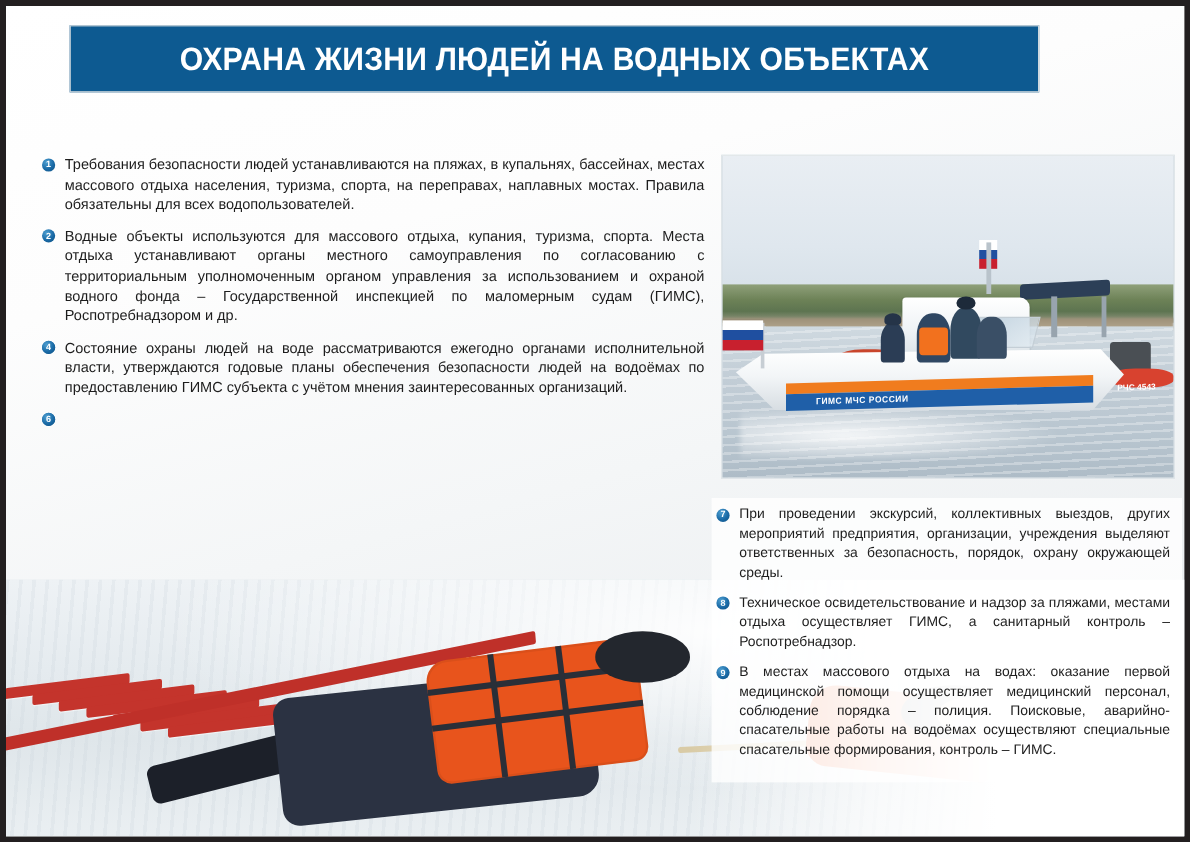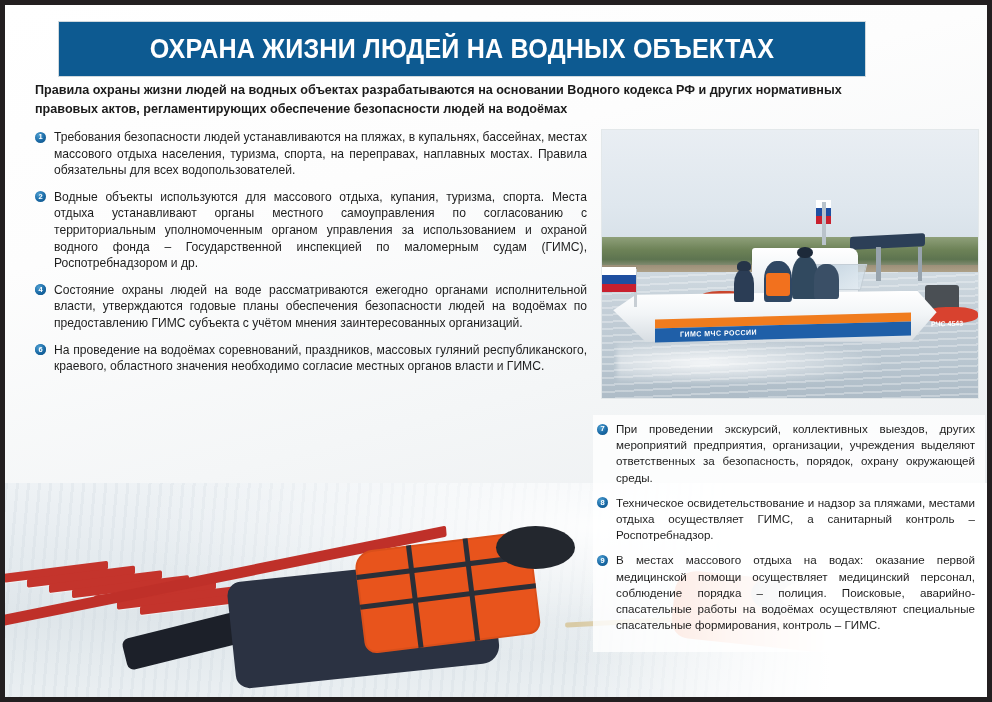--- a/index.html
+++ b/index.html
@@ -191,21 +191,20 @@
 </style>
 </head>
 <body>
 
 <div class="poster">
 
   <div class="header-bar">
     <div class="header-title">ОХРАНА ЖИЗНИ ЛЮДЕЙ НА ВОДНЫХ ОБЪЕКТАХ</div>
   </div>
 
-  <div class="intro">Правила охраны жизни людей на водных объектах разрабатываются на основании Водного кодекса РФ и других нормативных правовых актов, регламентирующих обеспечение безопасности людей на водоёмах</div>
 
   <div class="photo-boat">
     <div class="sky"></div>
     <div class="treeline"></div>
     <div class="bank"></div>
     <div class="water"></div>
     <div class="wake"></div>
 
     <div class="p-flag"></div>
     <div class="mast"></div>
@@ -277,21 +276,20 @@
     </div>
     <div class="item">
       <span class="badge">4</span>
       <span>Состояние охраны людей на воде рассматриваются ежегодно органами исполнительной власти, утверждаются годовые планы обеспечения безопасности людей на водоёмах по предоставлению ГИМС субъекта с учётом мнения заинтересованных организаций.</span>
     </div>
     <div class="item">
       <span class="badge">5</span>
     </div>
     <div class="item">
       <span class="badge">6</span>
-      <span>На проведение на водоёмах соревнований, праздников, массовых гуляний республиканского, краевого, областного значения необходимо согласие местных органов власти и ГИМС.</span>
     </div>
   </div>
 
   <div class="col-right">
     <div class="item">
       <span class="badge">7</span>
       <span>При проведении экскурсий, коллективных выездов, других мероприятий предприятия, организации, учреждения выделяют ответственных за безопасность, порядок, охрану окружающей среды.</span>
     </div>
     <div class="item">
       <span class="badge">8</span>

